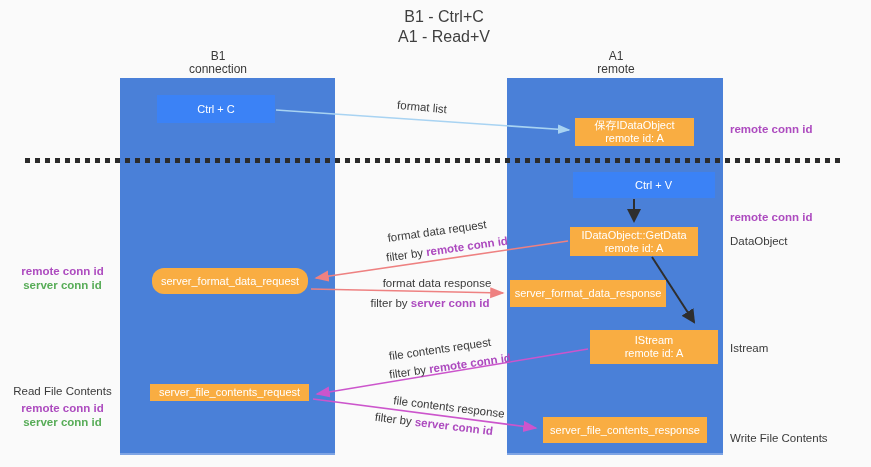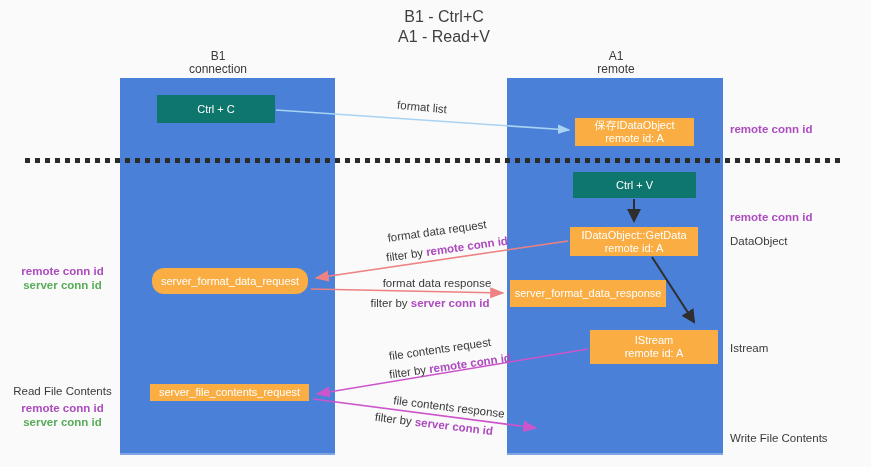--- a/index.html
+++ b/index.html
@@ -39,25 +39,25 @@
     position:absolute;left:25px;top:158px;width:816px;height:5px;
     background:repeating-linear-gradient(to right,#2b2b2b 0 5px,transparent 5px 10px);
     z-index:6;
   }
   
   .node{
     position:absolute;display:flex;align-items:center;justify-content:center;
     flex-direction:column;color:#fff;font-size:11px;line-height:13px;
     text-align:center;white-space:nowrap;z-index:4;
   }
-  .node.green{background:#0f766e;}
+  .node.green{background:#3b82f6;}
   .node.orange{background:#f9ad42;}
   .n-ctrlc{left:157px;top:95px;width:118px;height:28px;}
   .n-save{left:575px;top:118px;width:119px;height:28px;}
-  .n-ctrlv{left:573px;top:172px;width:123px;height:26px;}
+  .n-ctrlv{left:573px;top:172px;width:123px;height:26px;padding-left:19px;}
   .n-getdata{left:570px;top:227px;width:128px;height:29px;}
   .n-fmtreq{left:152px;top:268px;width:156px;height:26px;border-radius:12px;}
   .n-fmtresp{left:510px;top:280px;width:156px;height:27px;}
   .n-istream{left:590px;top:330px;width:128px;height:34px;}
   .n-filereq{left:150px;top:384px;width:159px;height:17px;}
   .n-fileresp{left:543px;top:417px;width:164px;height:26px;}
   
   .side{
     position:absolute;font-size:11.5px;line-height:13px;white-space:nowrap;z-index:5;
   }
@@ -151,20 +151,23 @@
 
   <div class="node orange n-istream">
     <div>IStream</div>
     <div>remote id: A</div>
   </div>
 
   <div class="node orange n-filereq">
     <div>server_file_contents_request</div>
   </div>
 
+  <div class="node orange n-fileresp">
+    <div>server_file_contents_response</div>
+  </div>
 
   <div class="mid" style="left:422px;top:107px;transform:translate(-50%,-50%) rotate(5deg);">format list</div>
 
   <div class="mid" style="left:437px;top:231px;transform:translate(-50%,-50%) rotate(-8deg);">format data request</div>
   <div class="mid" style="left:447px;top:249px;transform:translate(-50%,-50%) rotate(-8deg);"><span>filter by </span><span class="purple">remote conn id</span></div>
 
   <div class="mid" style="left:437px;top:283px;transform:translate(-50%,-50%);">format data response</div>
   <div class="mid" style="left:430px;top:303px;transform:translate(-50%,-50%);"><span>filter by </span><span class="purple">server conn id</span></div>
 
   <div class="mid" style="left:440px;top:349px;transform:translate(-50%,-50%) rotate(-8deg);">file contents request</div>

